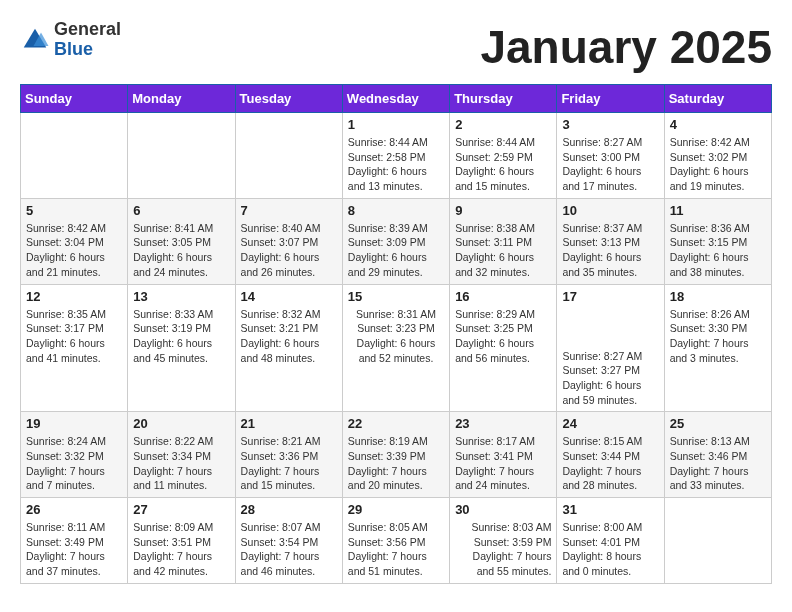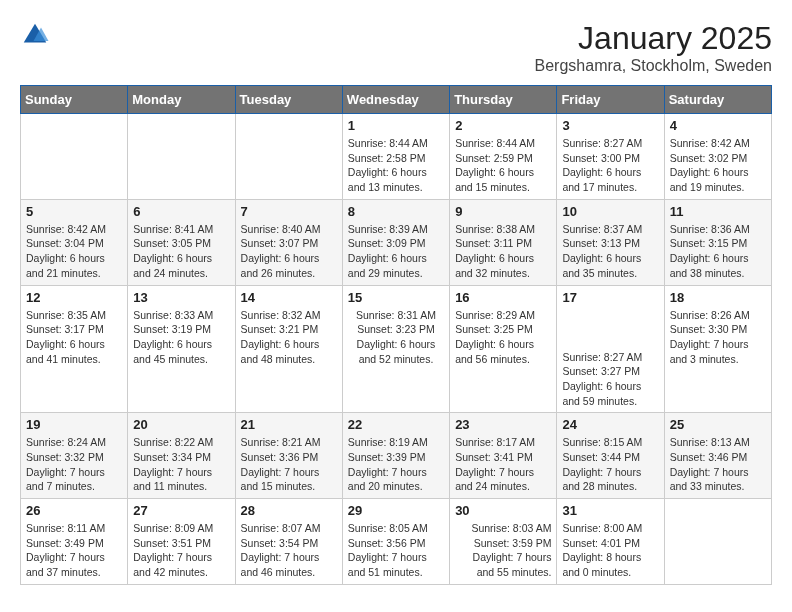--- a/index.html
+++ b/index.html
@@ -37,34 +37,34 @@
     }
     .logo-icon {
       width: 30px;
       height: 30px;
       margin-right: 4px;
     }
     .title-area {
       text-align: right;
     }
     .calendar-title {
-      font-size: 32px;
-      font-weight: normal;
+      font-size: 46px;
+      font-weight: bold;
       color: #222;
     }
     .calendar-subtitle {
       font-size: 16px;
       color: #444;
     }
     .calendar-table {
       width: 100%;
       border-collapse: collapse;
     }
     .calendar-table th {
-      background-color: #737373;
+      background-color: #6d28d9;
       color: #fff;
       padding: 6px 4px;
       font-size: 13px;
       text-align: left;
       border: 1px solid #1a5fa8;
     }
     .calendar-table td {
       border: 1px solid #ccc;
       vertical-align: top;
       padding: 4px 5px;
@@ -94,24 +94,27 @@
   </style>
 </head>
 <body>
 
 <div class="header-area">
   <div class="logo">
     <svg class="logo-icon" viewBox="0 0 40 40">
       <polygon points="20,5 35,30 5,30" fill="#1a5fa8"></polygon>
       <polygon points="28,10 38,28 18,28" fill="#3a8fd8" opacity="0.7"></polygon>
     </svg>
+    <div class="logo-text">
+      <span class="logo-general">General</span>
+      <span class="logo-blue">Blue</span>
+    </div>
   </div>
   <div class="title-area">
     <div class="calendar-title">January 2025</div>
-    <div class="calendar-subtitle">Bergshamra, Stockholm, Sweden</div>
   </div>
 </div>
 
 <table class="calendar-table">
   <thead>
     <tr>
     <th>Sunday</th>
         <th>Monday</th>
         <th>Tuesday</th>
         <th>Wednesday</th>

